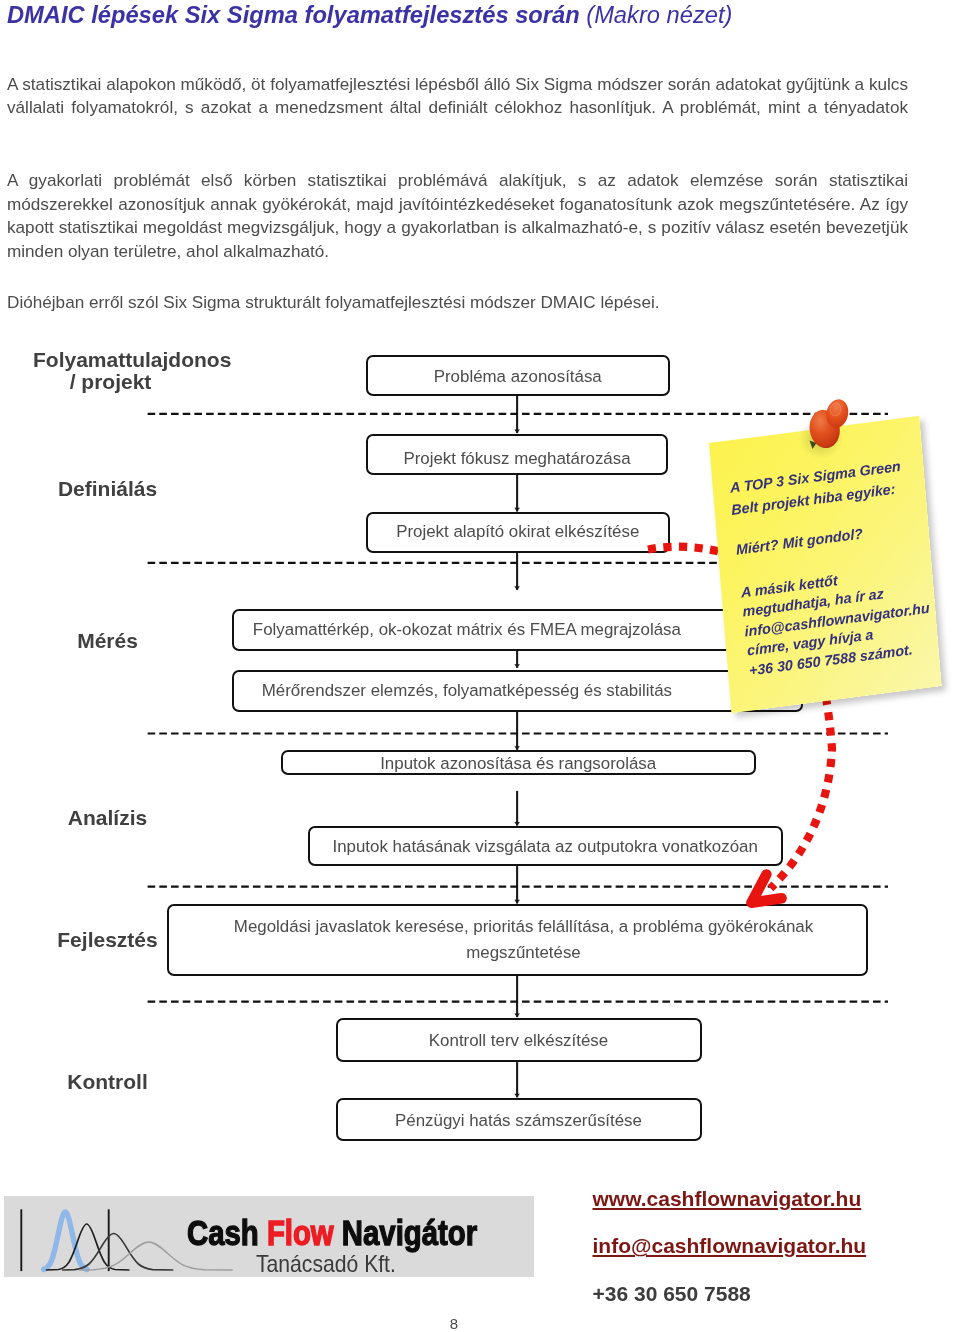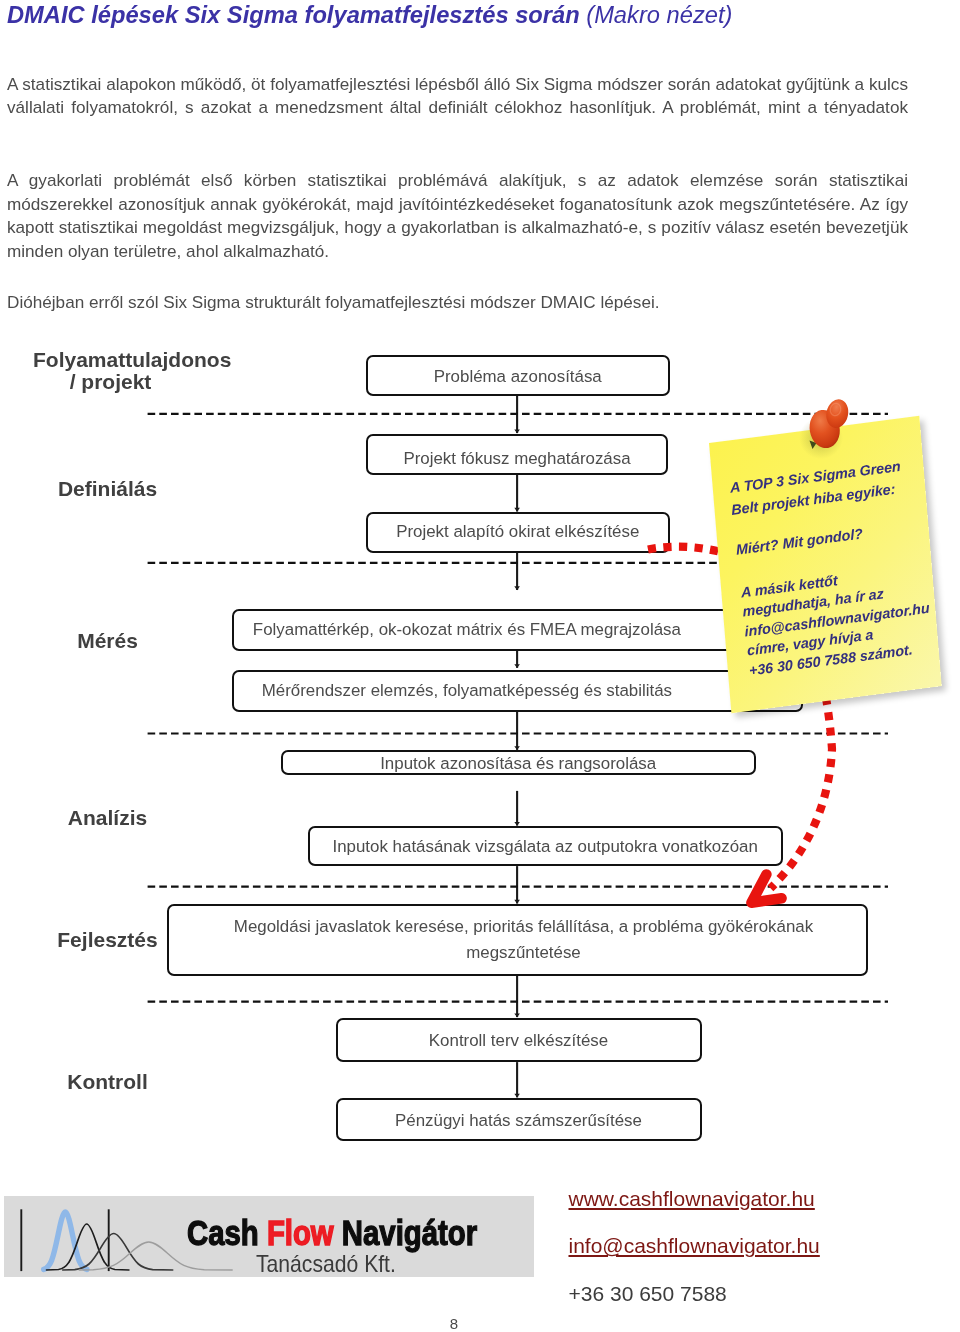--- a/index.html
+++ b/index.html
@@ -34,21 +34,21 @@
 
   
   #logo{position:absolute;left:4.3px;top:1195.5px;width:530px;height:81.5px;background:#dadada;}
   .logo-text{position:absolute;font-family:"Liberation Sans",sans-serif;white-space:nowrap;transform-origin:0 0;}
   #logo-word{left:182.9px;top:24.2px;font-size:35px;font-weight:bold;color:#0d0d0d;transform:scaleX(0.838);letter-spacing:0px;line-height:25.2px;-webkit-text-stroke:1.3px #0d0d0d;}
   #logo-word #lw-flow{-webkit-text-stroke:1.5px #ea1c23;}
   #lw-flow{color:#ef1c24;}
   #logo-sub{left:251.3px;top:60.0px;font-size:23.6px;color:#3a3a3a;transform:scaleX(0.896);line-height:17px;}
   .logo-text{position:absolute;font-family:"Liberation Sans",sans-serif;}
   #ft-links{position:absolute;left:568.5px;top:1187px;}
-  #ft-links div{display:block;color:#7d1713;font-weight:normal;font-size:21px;line-height:24px;text-decoration:underline;text-underline-offset:1.5px;text-decoration-thickness:1.8px;white-space:nowrap;}
+  #ft-links div{display:block;color:#7d1713;font-weight:bold;font-size:21px;line-height:24px;text-decoration:underline;text-underline-offset:1.5px;text-decoration-thickness:1.8px;white-space:nowrap;margin-left:24px;}
   #ft-links .nolink{text-decoration:none;color:#3c3c3c;}
   #ft-links .sp1{margin-top:0px;}
   #ft-links .sp2{margin-top:23.3px;}
   #pagenum{position:absolute;left:0;width:908px;text-align:center;top:1316px;color:#4a4a4a;font-size:15px;line-height:15px;}
 </style>
 </head>
 <body>
 
 <div class="page">
 

